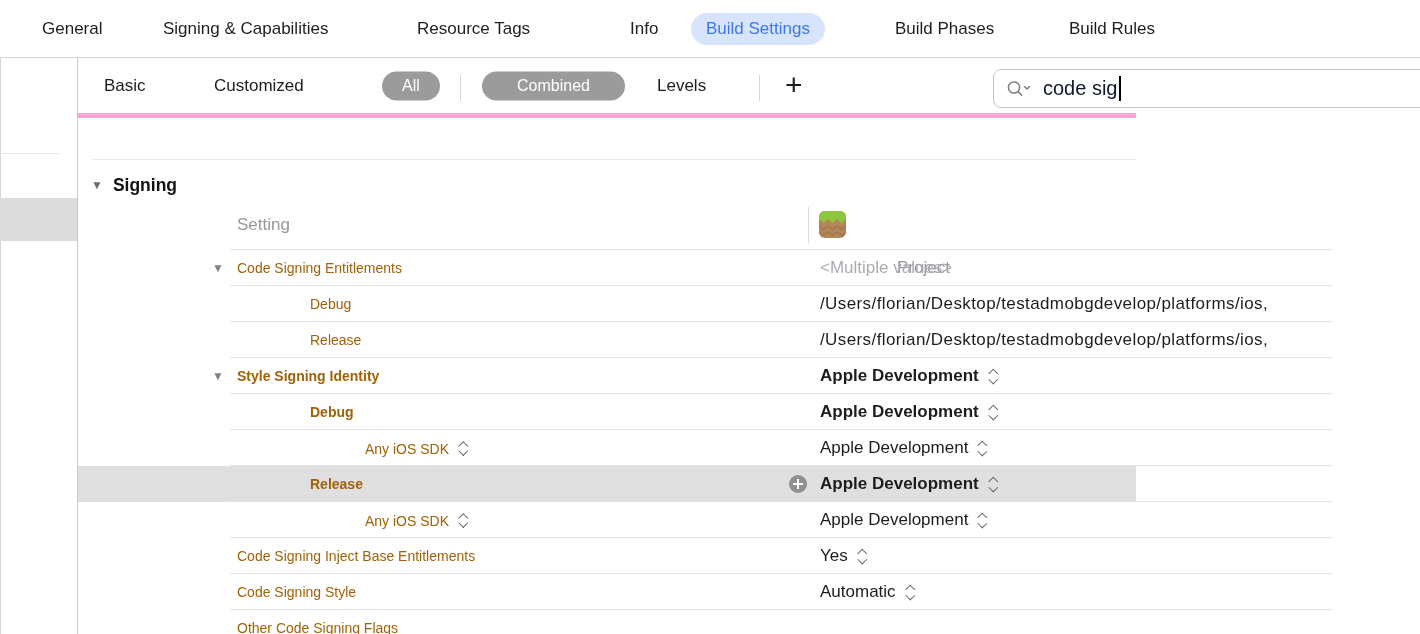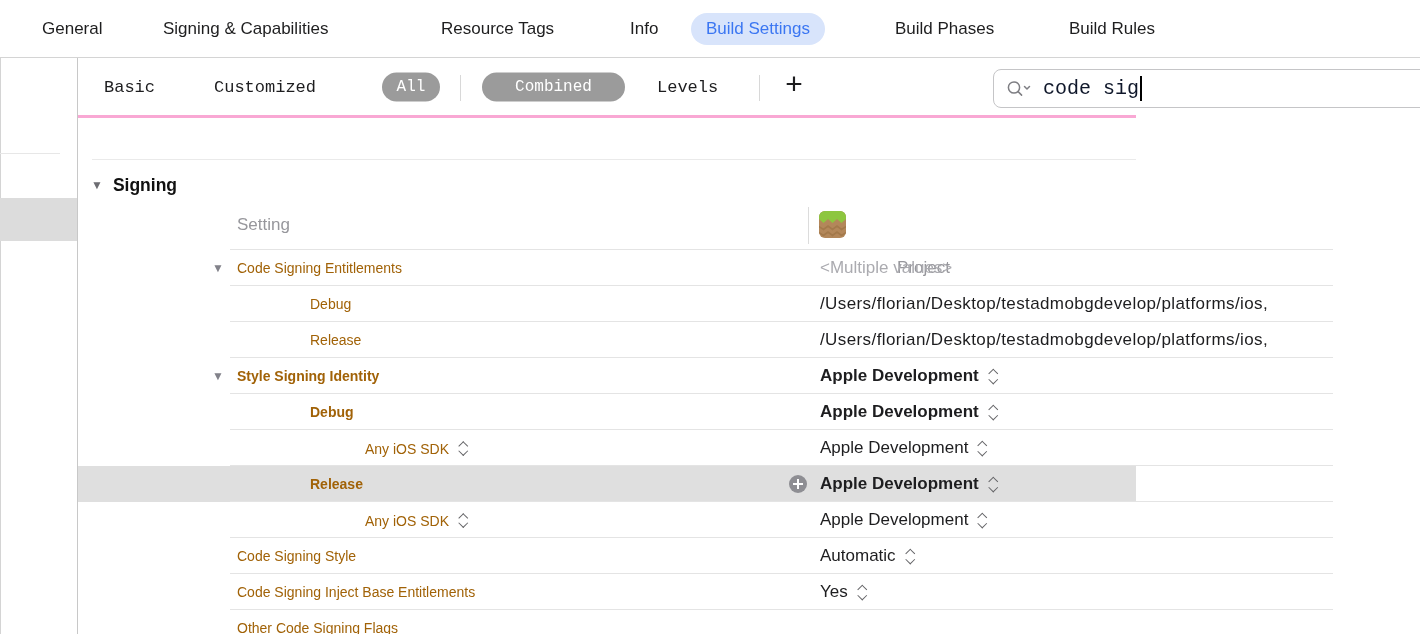--- a/index.html
+++ b/index.html
@@ -6,33 +6,33 @@
   html,body { width:1420px; height:634px; overflow:hidden; background:#fff;
               font-family:"Liberation Sans", sans-serif; color:#1d1d1f; }
   #stage { position:relative; width:1136px; height:634px; background:#fff;padding-left:37px; }
 
   
   #tabbar { position:absolute; left:0; top:0; width:1420px; height:58px;
             background:#fff; border-bottom:1px solid #d4d4d4; }
   .tab { position:absolute; top:50%; transform:translateY(-50%);
          font-size:17px; color:#1e1e1f; white-space:nowrap; cursor:default; }
   .tab.selected { background:#d8e4fb; color:#3b76f2; padding:6px 15px; border-radius:16px; }
-  .t0{left:42px}.t1{left:163px}.t2{left:441px}.t3{left:630px}
+  .t0{left:42px}.t1{left:163px}.t2{left:417px}.t3{left:630px}
   .t4{left:691px}.t5{left:895px}.t6{left:1069px}
 
   
   #sidebar { position:absolute; left:0; top:58px; bottom:0; width:78px;
              background:#fff; border-right:1px solid #c8c8c8; }
   #sidebar .edge { position:absolute; left:0; top:0; bottom:0; width:1px; background:#d4d4d4; }
   #sidebar .faint-line { position:absolute; left:0; top:95px; width:60px; height:1px; background:#e7e7e7; }
   #sidebar .selection { position:absolute; left:0; top:140px; height:43px; right:0; background:#dcdcdc; }
 
   
   #filterbar { position:absolute; left:78px; top:58px; right:0; height:60px;
-               background:#fff; border-bottom:3px solid #f9a8d4;font-family:Liberation Mono, monospace; }
+               background:#fff; border-bottom:5px solid #f9a8d4; }
   .fitem { position:absolute; top:50%; transform:translateY(-50%);
            font-size:17px; color:#1d1d1f; white-space:nowrap; }
   .fb-basic{left:26px}.fb-custom{left:136px}.fb-levels{left:579px}
   .pill { position:absolute; top:50%; transform:translateY(-50%); height:29px;
           background:#9b9b9b; color:#fff; border-radius:15px;
           display:flex; align-items:center; justify-content:center; font-size:16px; }
   .pill-all{left:304px; width:58px;}
   .pill-combined{left:404px; width:143px;}
   .vdiv { position:absolute; top:17px; height:26px; width:1px; background:#d8d8d8; }
   .vd1{left:382px}.vd2{left:681px}
@@ -226,33 +226,33 @@
           <span>Any iOS SDK</span>
           <span class="stepper"></span>
         </span>
       <span class="val">
           <span>Apple Development</span>
           <span class="stepper"></span>
         </span>
     </div>
 
     <div class="row">
+      <span class="lbl l0">Code Signing Inject Base Entitlements</span>
+      <span class="val">
+          <span>Yes</span>
+          <span class="stepper"></span>
+        </span>
+    </div>
+
+    <div class="row">
       <span class="lbl l0">Code Signing Style</span>
       <span class="val">
           <span>Automatic</span>
           <span class="stepper"></span>
         </span>
     </div>
 
     <div class="row">
-      <span class="lbl l0">Code Signing Inject Base Entitlements</span>
-      <span class="val">
-          <span>Yes</span>
-          <span class="stepper"></span>
-        </span>
-    </div>
-
-    <div class="row">
       <span class="lbl l0">Other Code Signing Flags</span>
     </div>
 
   </div>
 </div>
 
 </body></html>

